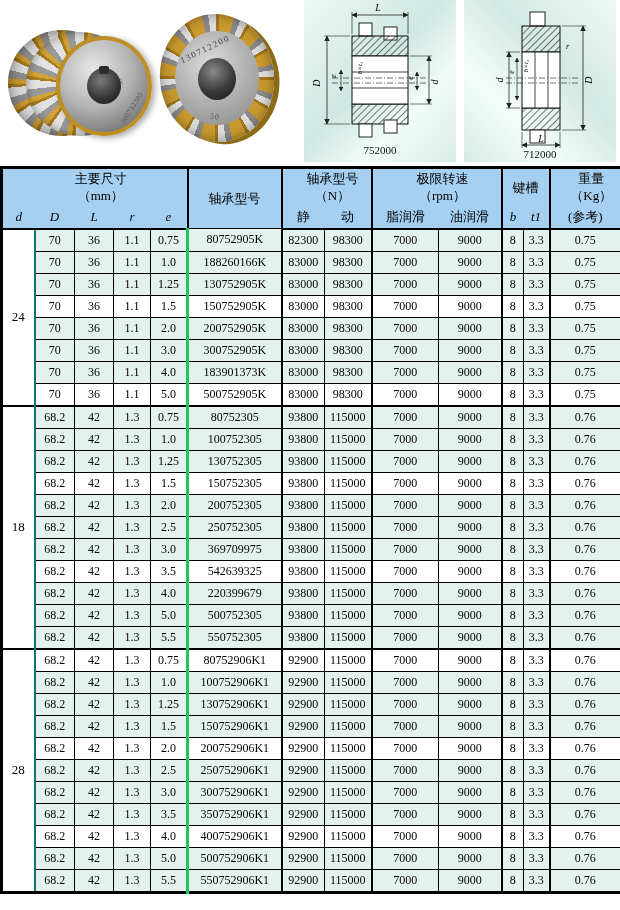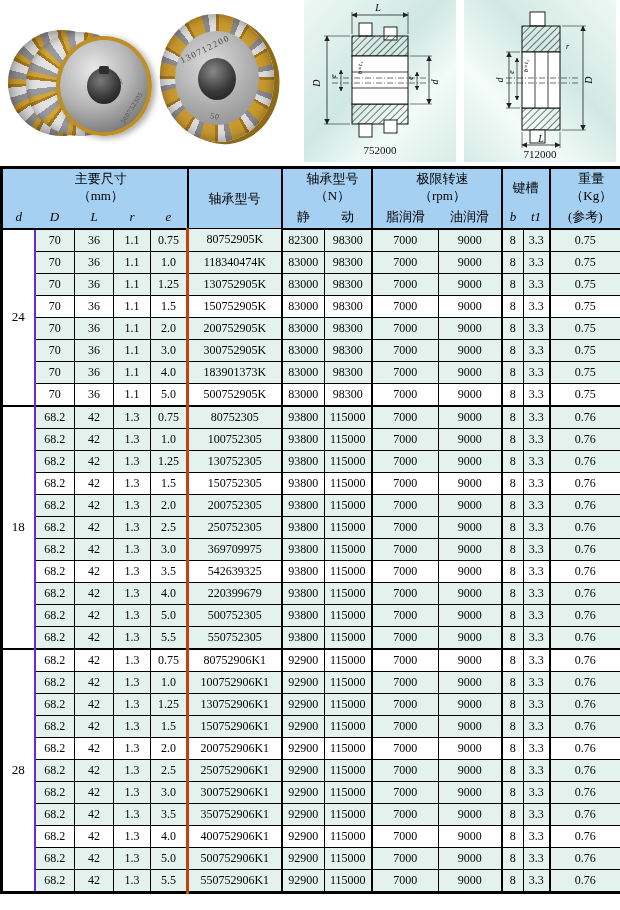--- a/index.html
+++ b/index.html
@@ -40,26 +40,26 @@
   .drawing2{left:464px;}
 
   
   table{position:absolute;left:0;top:166px;width:620px;border-collapse:collapse;table-layout:fixed;
         border:3px solid #000;font-family:"Liberation Serif","DejaVu Serif",serif;}
   thead th{border:0;background:#a6d0f2;font-weight:normal;font-size:13px;padding:0;line-height:17px;}
   thead .sub{font-size:13px;height:22px;vertical-align:middle;}
   thead .lat{font-style:italic;font-family:"Liberation Serif",serif;}
   thead tr:last-child th{border-bottom:2px solid #000;}
   thead th.bl, td.bl{border-left:2px solid #000;}
-  td.blm{border-left:3px solid #c2410c;}
+  td.blm{border-left:3px solid #22c55e;}
   tbody td{border:1px solid #000;text-align:center;font-size:12px;height:21px;padding:0;
            white-space:nowrap;overflow:hidden;}
   tbody tr.rc td{background:#e4f2ee;}
   tbody tr.rw td{background:#ffffff;}
-  tbody td.dcell{background:#fff !important;font-size:13px;border-right:2px solid #6d28d9;}
+  tbody td.dcell{background:#fff !important;font-size:13px;border-right:2px solid #0f766e;}
   tbody td.gt{border-top:2px solid #000;}
   .two-line{display:block;margin-left:12px;}
 </style>
 </head>
 <body>
 
 <div id="screen">
 
   <div class="photo photo1">
     <div class="p1-back"></div>
@@ -241,21 +241,21 @@
           <td>9000</td>
           <td class="bl">8</td>
           <td>3.3</td>
           <td class="bl">0.75</td>
         </tr>
         <tr class="rc">
           <td>70</td>
           <td>36</td>
           <td>1.1</td>
           <td>1.0</td>
-          <td class="blm">118340474K</td>
+          <td class="blm">188260166K</td>
           <td class="bl">83000</td>
           <td>98300</td>
           <td class="bl">7000</td>
           <td>9000</td>
           <td class="bl">8</td>
           <td>3.3</td>
           <td class="bl">0.75</td>
         </tr>
         <tr class="rc">
           <td>70</td>

